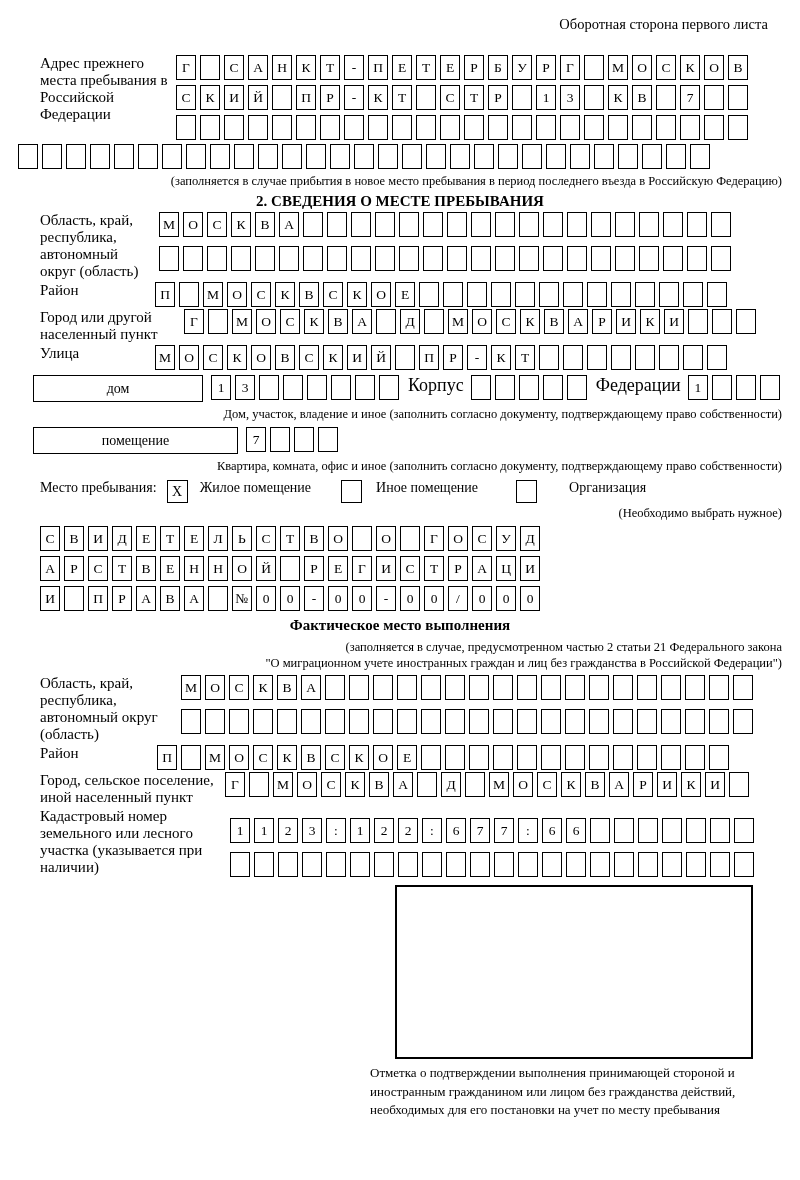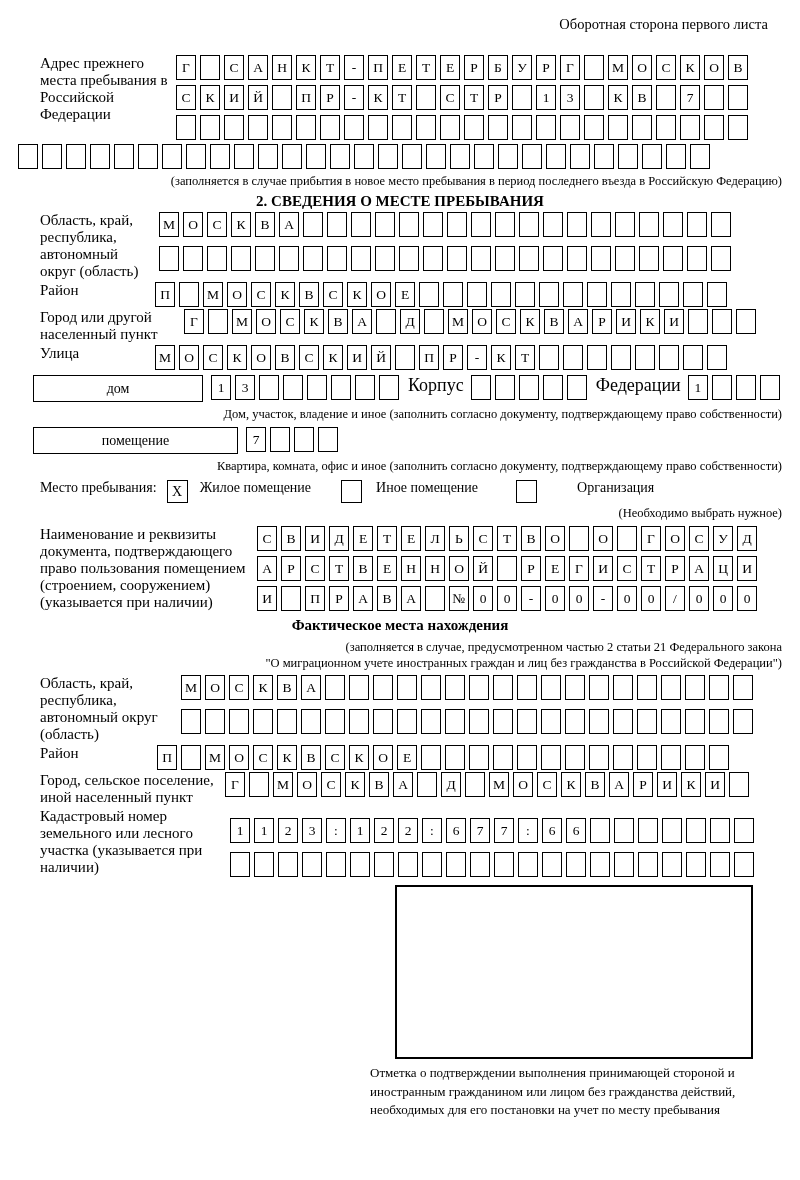--- a/index.html
+++ b/index.html
@@ -367,26 +367,25 @@
   </div>
   <div class="note ml22 mt4">Квартира, комната, офис и иное (заполнить согласно документу, подтверждающему право собственности)</div>
 
   <div class="mestorow">
     <span>Место пребывания:</span>
     <div class="chk" style="margin-left:10px">X</div>
     <span style="margin-left:12px">Жилое помещение</span>
     <div class="chk" style="margin-left:30px"></div>
     <span style="margin-left:14px">Иное помещение</span>
     <div class="chk" style="margin-left:38px"></div>
-    <span style="margin-left:40px">Организация</span>
+    <span style="margin-left:32px">Организация</span>
   </div>
   <div class="note ml230 mt2">(Необходимо выбрать нужное)</div>
 
   <div class="field mt5">
-    <div class="lbl" style="width:217px">Наименование и реквизиты документа, подтверждающего право пользования помещением (строением, сооружением) (указывается при наличии)</div>
     <div class="rows">
       <div class="boxrow">
           <div class="cbox">С</div>
           <div class="cbox">В</div>
           <div class="cbox">И</div>
           <div class="cbox">Д</div>
           <div class="cbox">Е</div>
           <div class="cbox">Т</div>
           <div class="cbox">Е</div>
           <div class="cbox">Л</div>
@@ -446,21 +445,21 @@
           <div class="cbox">0</div>
           <div class="cbox">0</div>
           <div class="cbox">/</div>
           <div class="cbox">0</div>
           <div class="cbox">0</div>
           <div class="cbox">0</div>
         </div>
     </div>
   </div>
 
-  <div class="sect-title mt6">Фактическое места нахождения</div>
+  <div class="sect-title mt6">Фактическое место выполнения</div>
   <div class="note center mt5">(заполняется в случае, предусмотренном частью 2 статьи 21 Федерального закона</div>
   <div class="note center">"О миграционном учете иностранных граждан и лиц без гражданства в Российской Федерации")</div>
 
   <div class="field mt4">
     <div class="lbl" style="width:141px">Область, край, республика, автономный округ (область)</div>
     <div class="rows wgap">
       <div class="boxrow">
           <div class="cbox">М</div>
           <div class="cbox">О</div>
           <div class="cbox">С</div>

